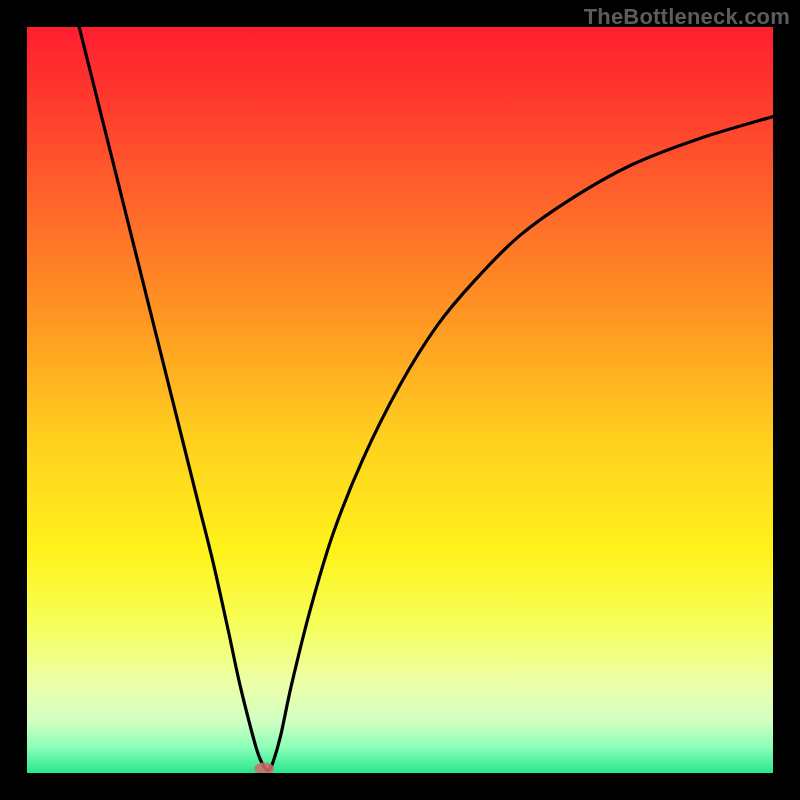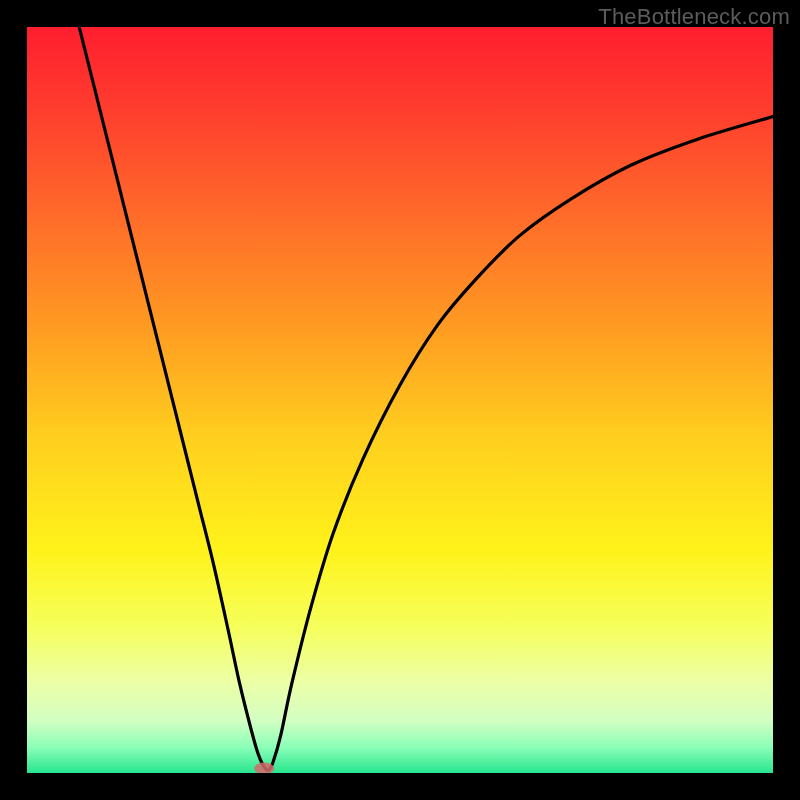--- a/index.html
+++ b/index.html
@@ -23,21 +23,21 @@
     display: block;
     width: 746px;
     height: 746px;
   }
   .watermark {
     position: absolute;
     top: 4px;
     right: 10px;
     color: #5c5c5c;
     font-size: 22px;
-    font-weight: 400;
+    font-weight: 700;
     letter-spacing: 0.2px;
     user-select: none;
   }
 </style>
 </head>
 <body>
 
 <div class="frame">
   <svg class="plot-svg" viewBox="0 0 746 746" preserveAspectRatio="none">
     <defs>

